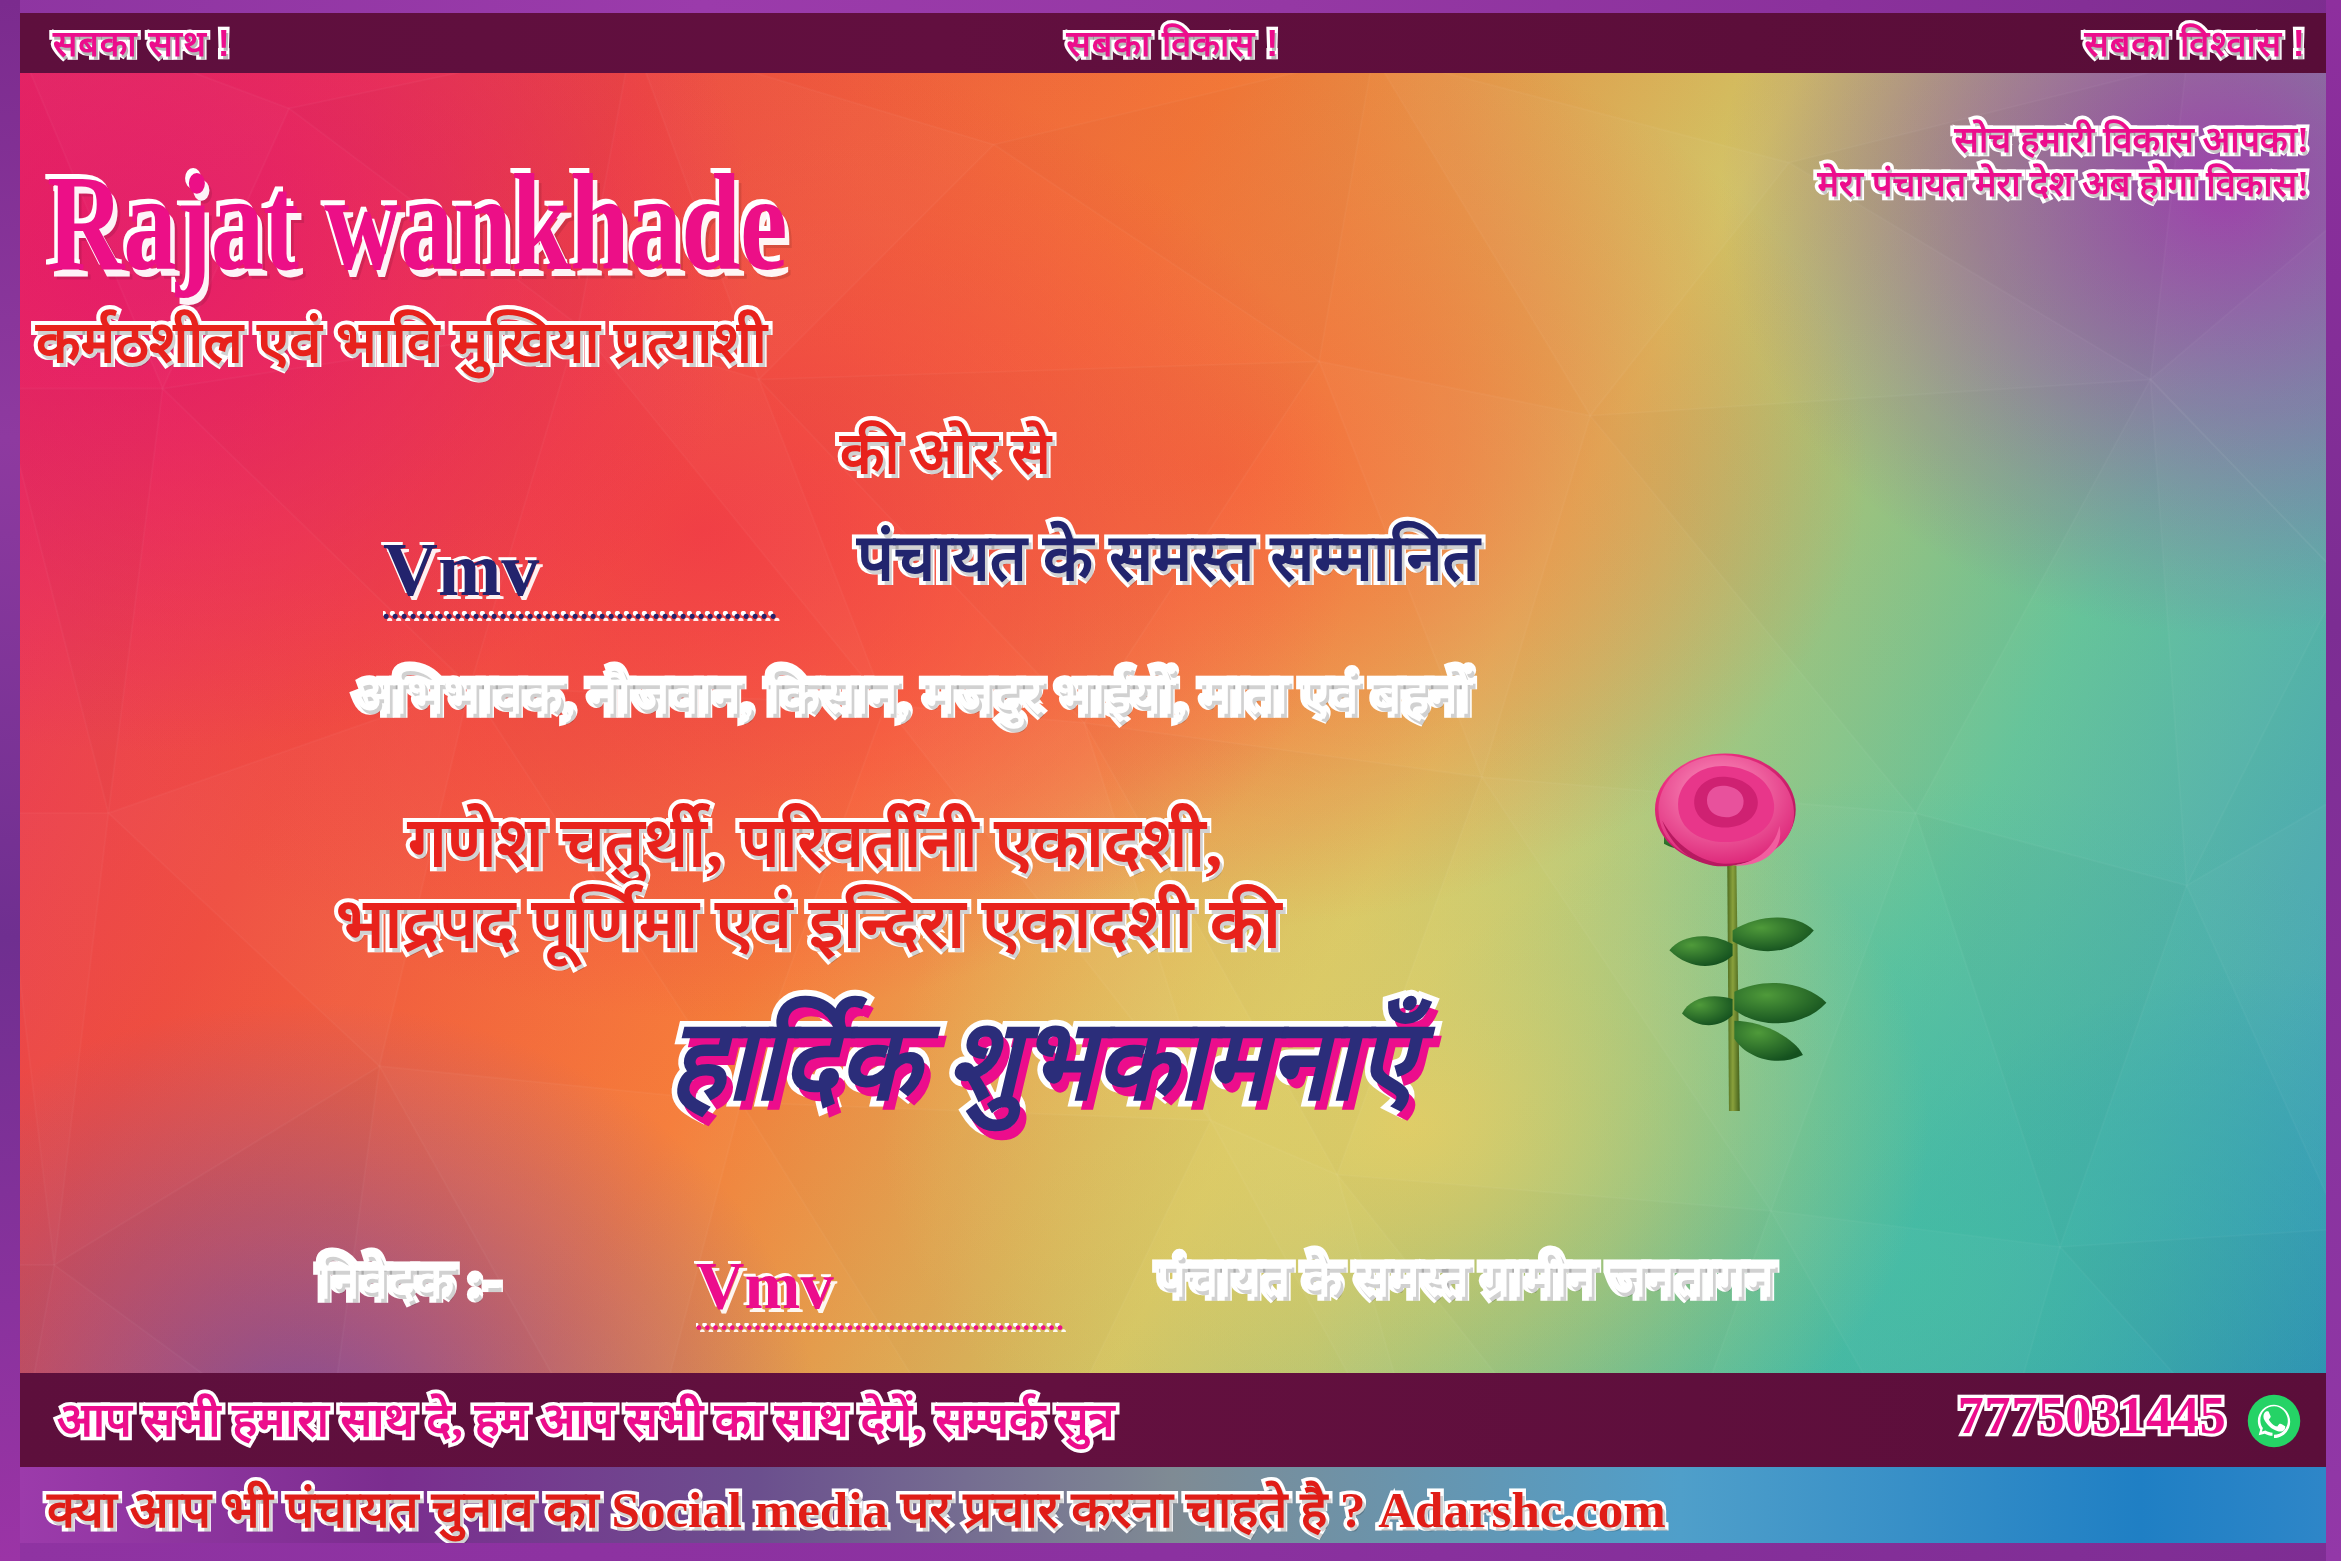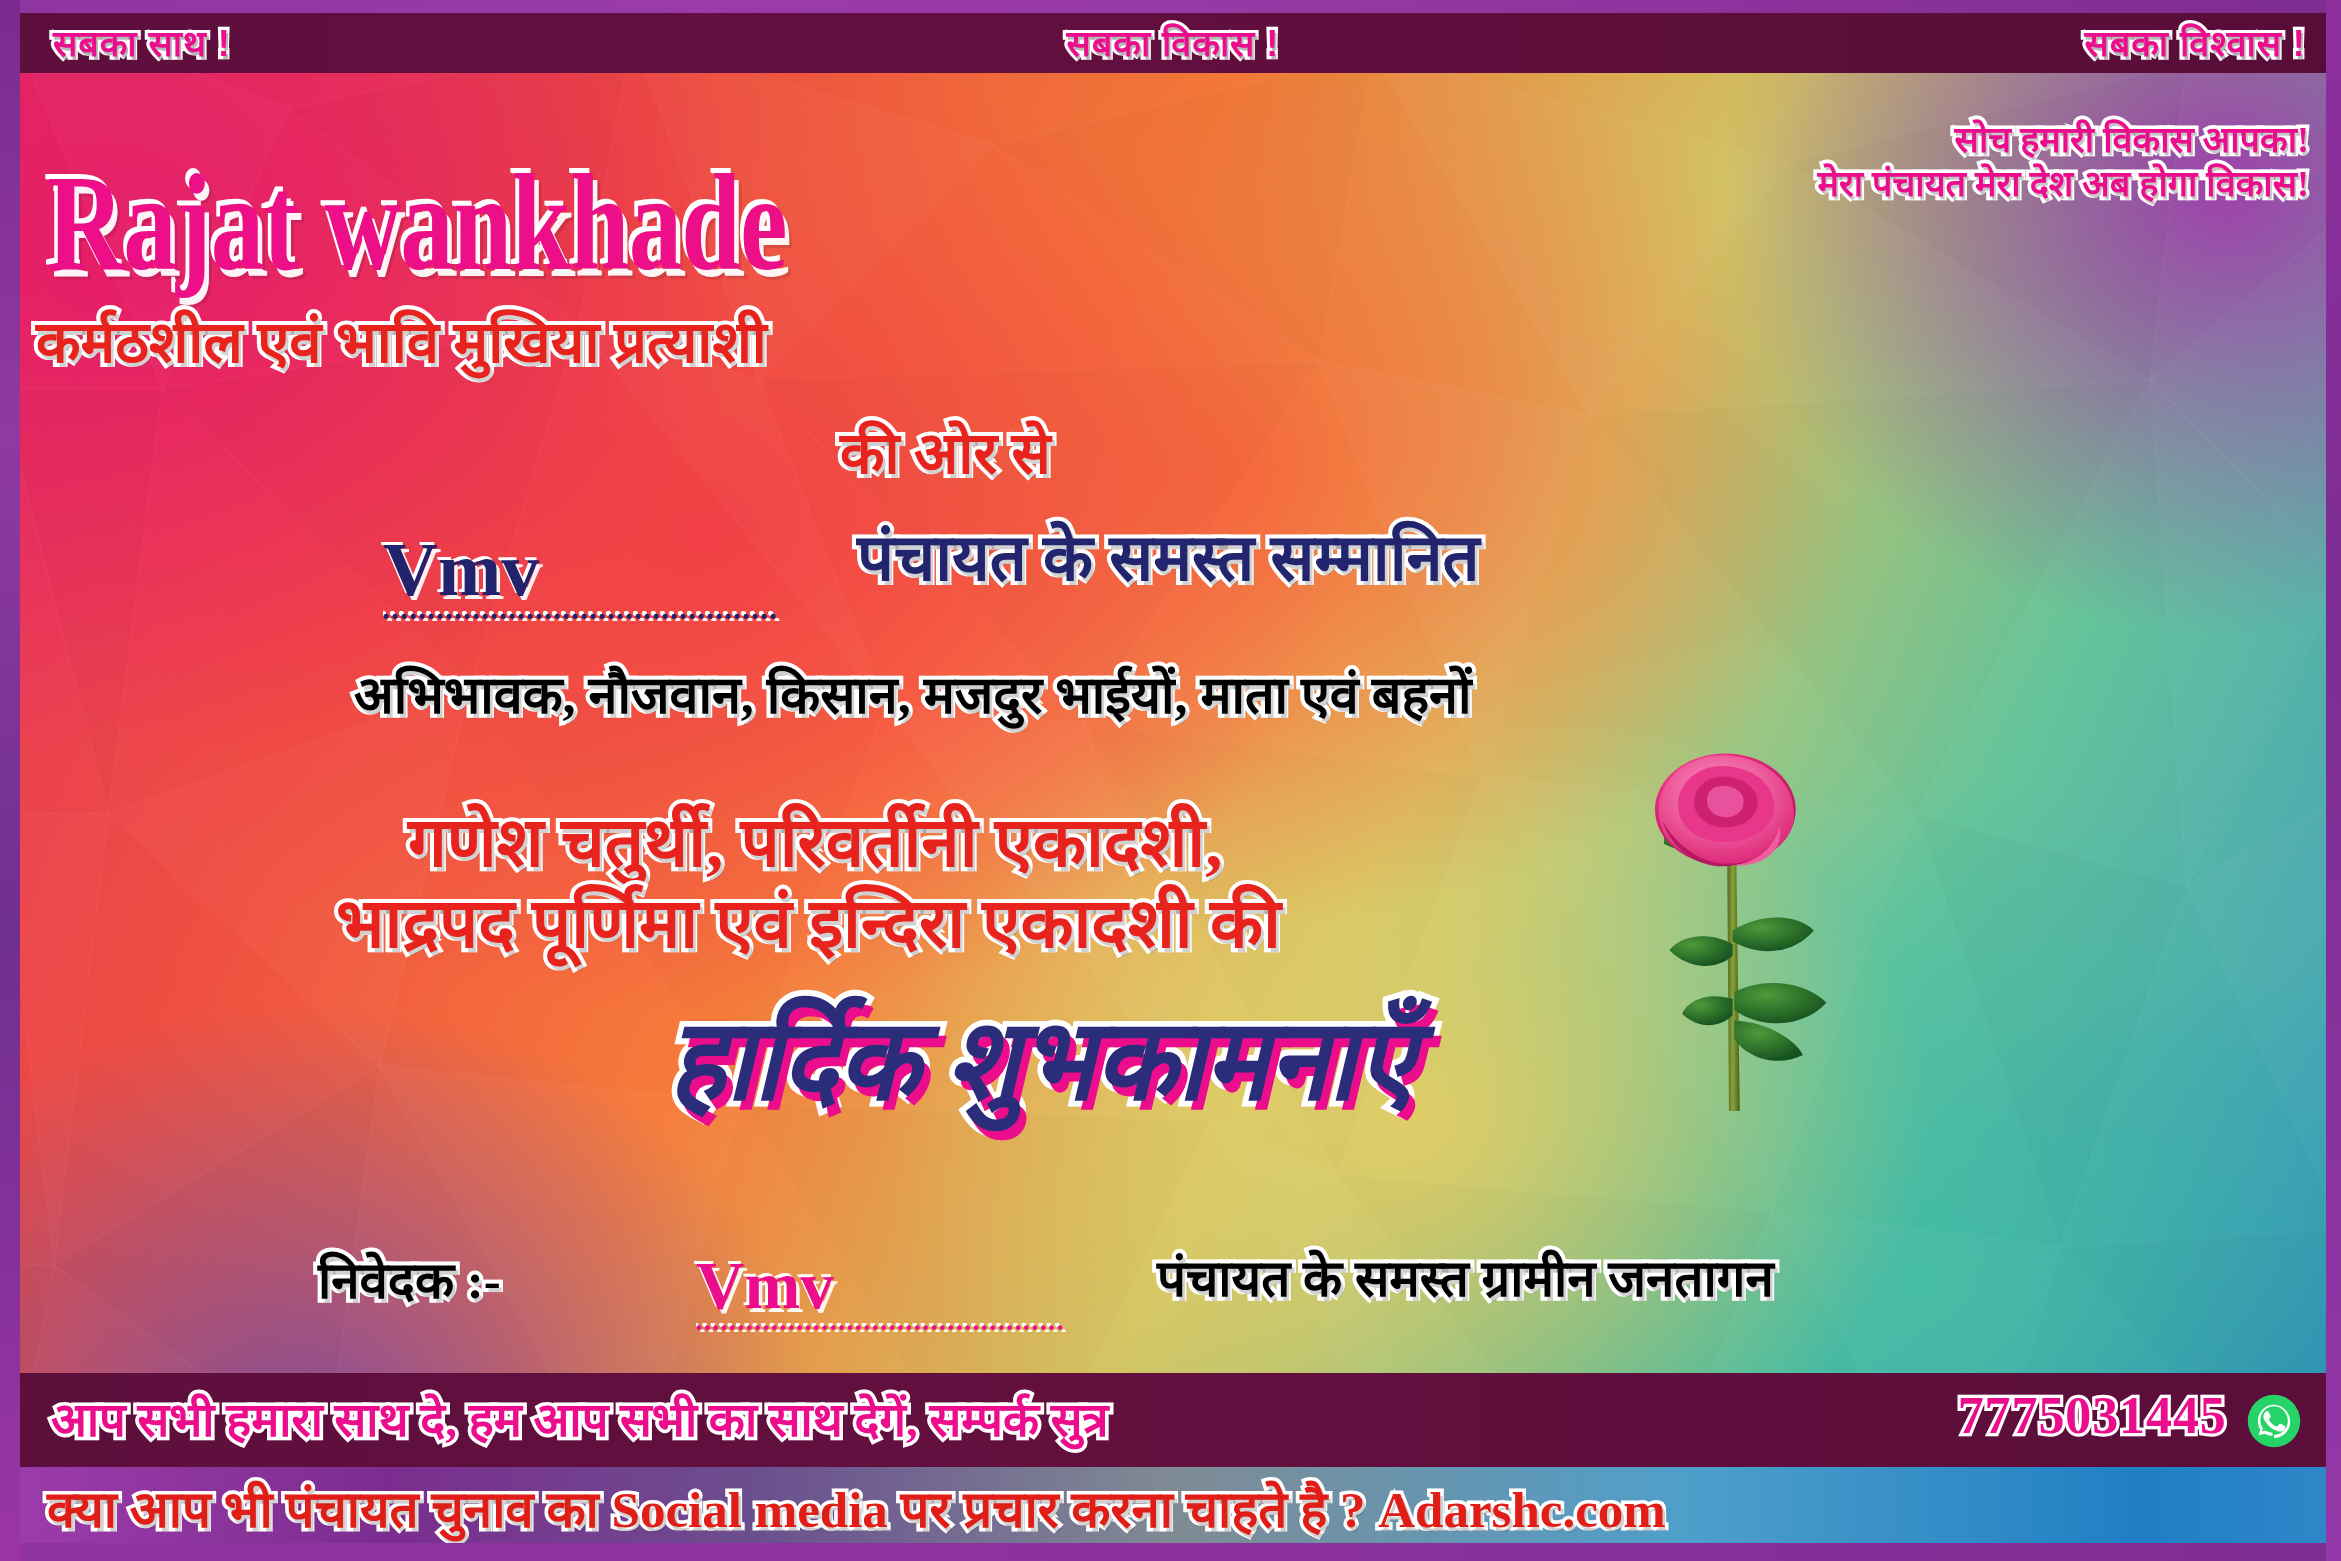--- a/index.html
+++ b/index.html
@@ -117,21 +117,21 @@
     z-index:12;
     line-height:1;
   }
   .red{
     color:#e8221c;
     -webkit-text-stroke:8.1px #ffffff;
     paint-order:stroke fill;
     text-shadow:2.7px 3.6px 0 rgba(0,0,0,.18);
   }
   .pink{
-    color:#000000;
+    color:#ffffff;
     -webkit-text-stroke:8.1px #ffffff;
     paint-order:stroke fill;
     text-shadow:2.7px 3.6px 0 rgba(0,0,0,.18);
   }
   .navy{
     color:#22256e;
     -webkit-text-stroke:8.1px #ffffff;
     paint-order:stroke fill;
     text-shadow:2.7px 3.6px 0 rgba(0,0,0,.18);
   }
@@ -194,21 +194,21 @@
   .rose{ position:absolute; left:1626px; top:750px; width:316px; height:379px; z-index:10; }
 
   
   .botbar{
     position:absolute; left:20px; right:16.3px; bottom:94px; height:94px;
     background:linear-gradient(90deg,#5d0f3c 0%,#63103f 45%,#5b0e3a 100%);
     z-index:22;
     display:flex; align-items:center;
   }
   .bot-line1{
-    position:absolute; left:31px; top:12.6px;
+    position:absolute; left:37px; top:12.6px;
     font-family:"Liberation Serif", serif;
     font-weight:bold; font-size:47px;
     color:#ec0d8c; white-space:nowrap;
     -webkit-text-stroke:7.2px #ffffff; paint-order:stroke fill;
   }
   .phone{
     position:absolute; right:99px; top:12.6px;
     font-family:"Liberation Serif", serif;
     font-weight:bold; font-size:52px;
     color:#ec0d8c; letter-spacing:0.9px;

